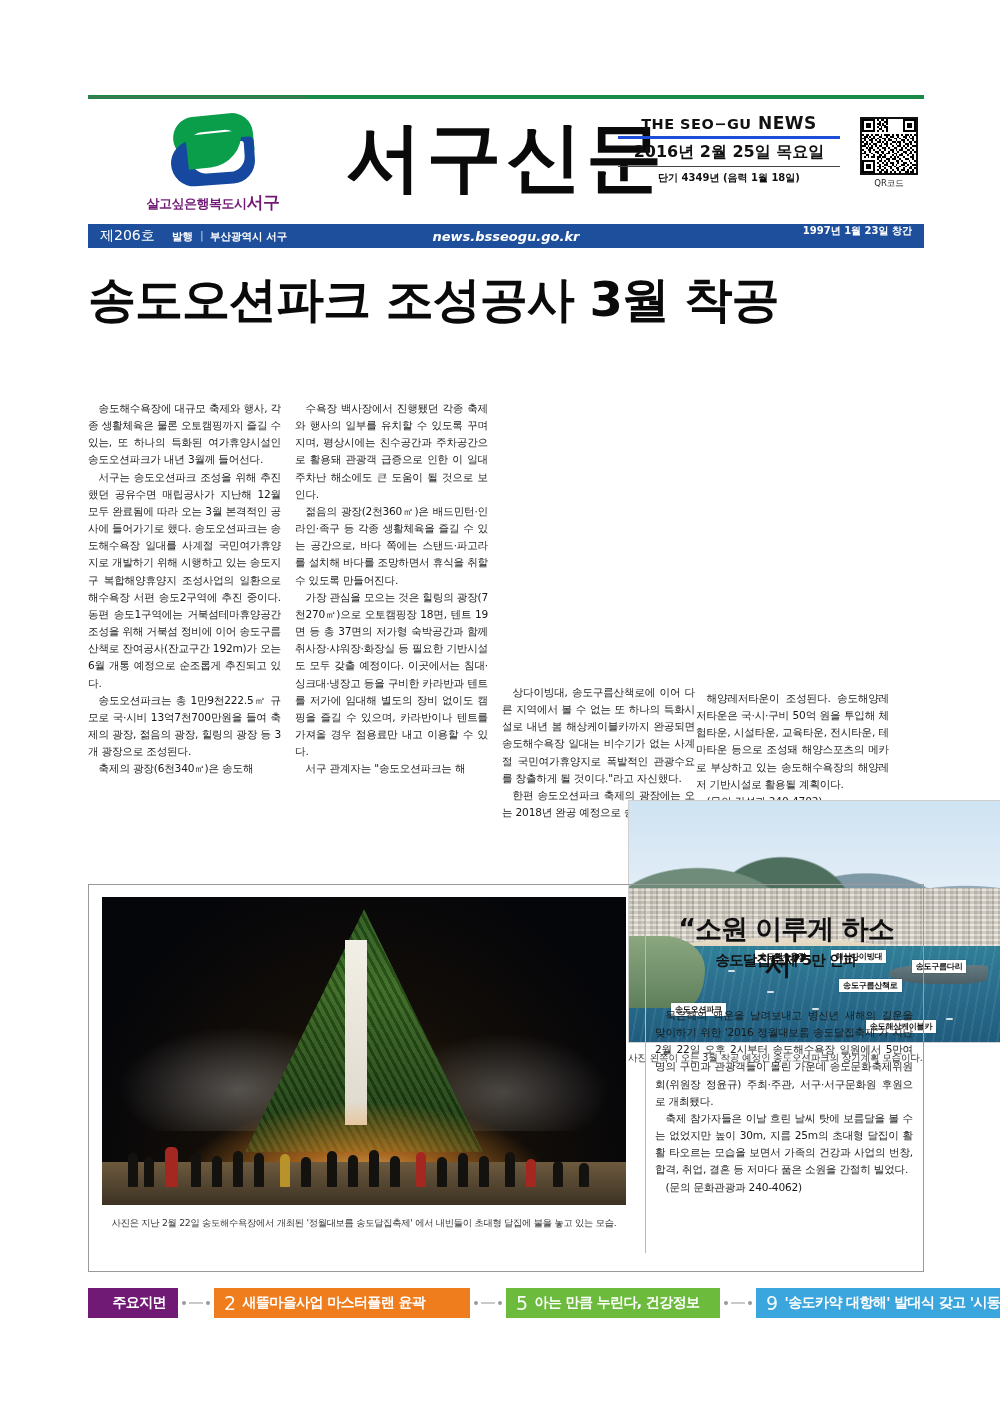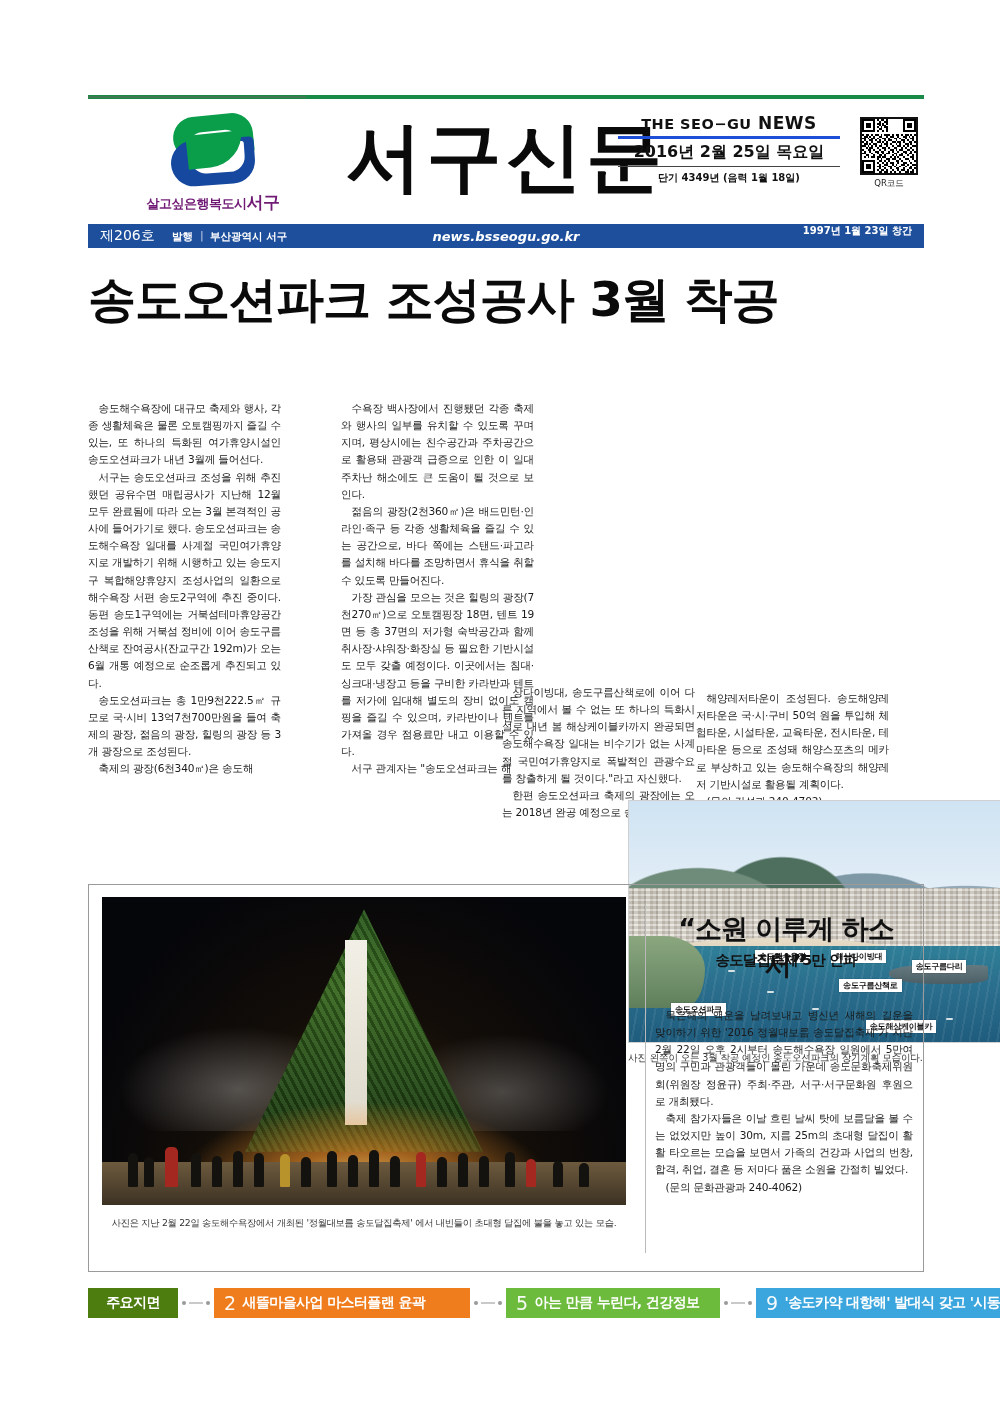--- a/index.html
+++ b/index.html
@@ -83,21 +83,21 @@
   .subhead { position:absolute; left:88px; top:345px; width:836px;
              font-size:26px; font-weight:700; letter-spacing:-1px; color:#111; }
 
   
   .art1 { position:absolute; left:88px; top:400px; width:836px; height:465px; }
   .col { position:absolute; width:193px; font-size:10.6px; line-height:1.62;
          color:#1a1a1a; text-align:justify; text-justify:inter-character;
          letter-spacing:-0.2px; }
   .col p { text-indent:1em; margin-bottom:0; }
   .c1 { left:0;   top:0;   height:465px; }
-  .c2 { left:207px; top:0; height:465px;margin-left:46px; }
+  .c2 { left:207px; top:0; height:465px; }
   .c3 { left:414px; top:284px; height:175px; }
   .c4 { left:608px; top:290px; height:175px; }
   .col-right { text-align:right; text-indent:0; font-size:11px; font-weight:600; margin-top:2px;}
   .col-center-note { text-indent:1em; }
 
   .photo1 { position:absolute; left:540px; top:400px; width:384px; height:243px;
             overflow:hidden; border:1px solid #d0d0d0; }
   .cap1 { position:absolute; left:540px; top:652px; width:384px;
           font-size:9.6px; color:#333; letter-spacing:-0.2px; }
 
@@ -178,21 +178,21 @@
             border-radius:5px 5px 1px 1px; }
   .person.red { background:#a4281f; }
   .person.yel { background:#b8922a; }
 
   
   .index { position:absolute; left:88px; top:1288px; width:836px; height:30px; }
   .chip { position:absolute; top:0; height:30px; color:#fff; display:flex;
           align-items:center; white-space:nowrap; letter-spacing:-0.6px; }
   .chip .num { font-size:19px; font-weight:400; margin:0 7px 0 10px; opacity:.95; }
   .chip .txt { font-size:14px; font-weight:800; padding-right:12px; }
-  .chip.label { background:#4d7c0f; justify-content:center; }
+  .chip.label { background:#701a75; justify-content:flex-end; }
   .chip.label .txt { font-size:14px; font-weight:800; padding:0 12px; }
   .chip.c-orange { background:#ef7d1e; }
   .chip.c-green  { background:#6cbb3c; }
   .chip.c-blue   { background:#3ba6dd; }
   .dots { position:absolute; top:13px; height:4px; display:flex; align-items:center; gap:3px; }
   .dots .d { width:4px; height:4px; border-radius:50%; background:#9a9a9a; }
   .dots .bar { width:14px; height:2px; background:#c9c9c9; }
 </style>
 </head>
 <body>

